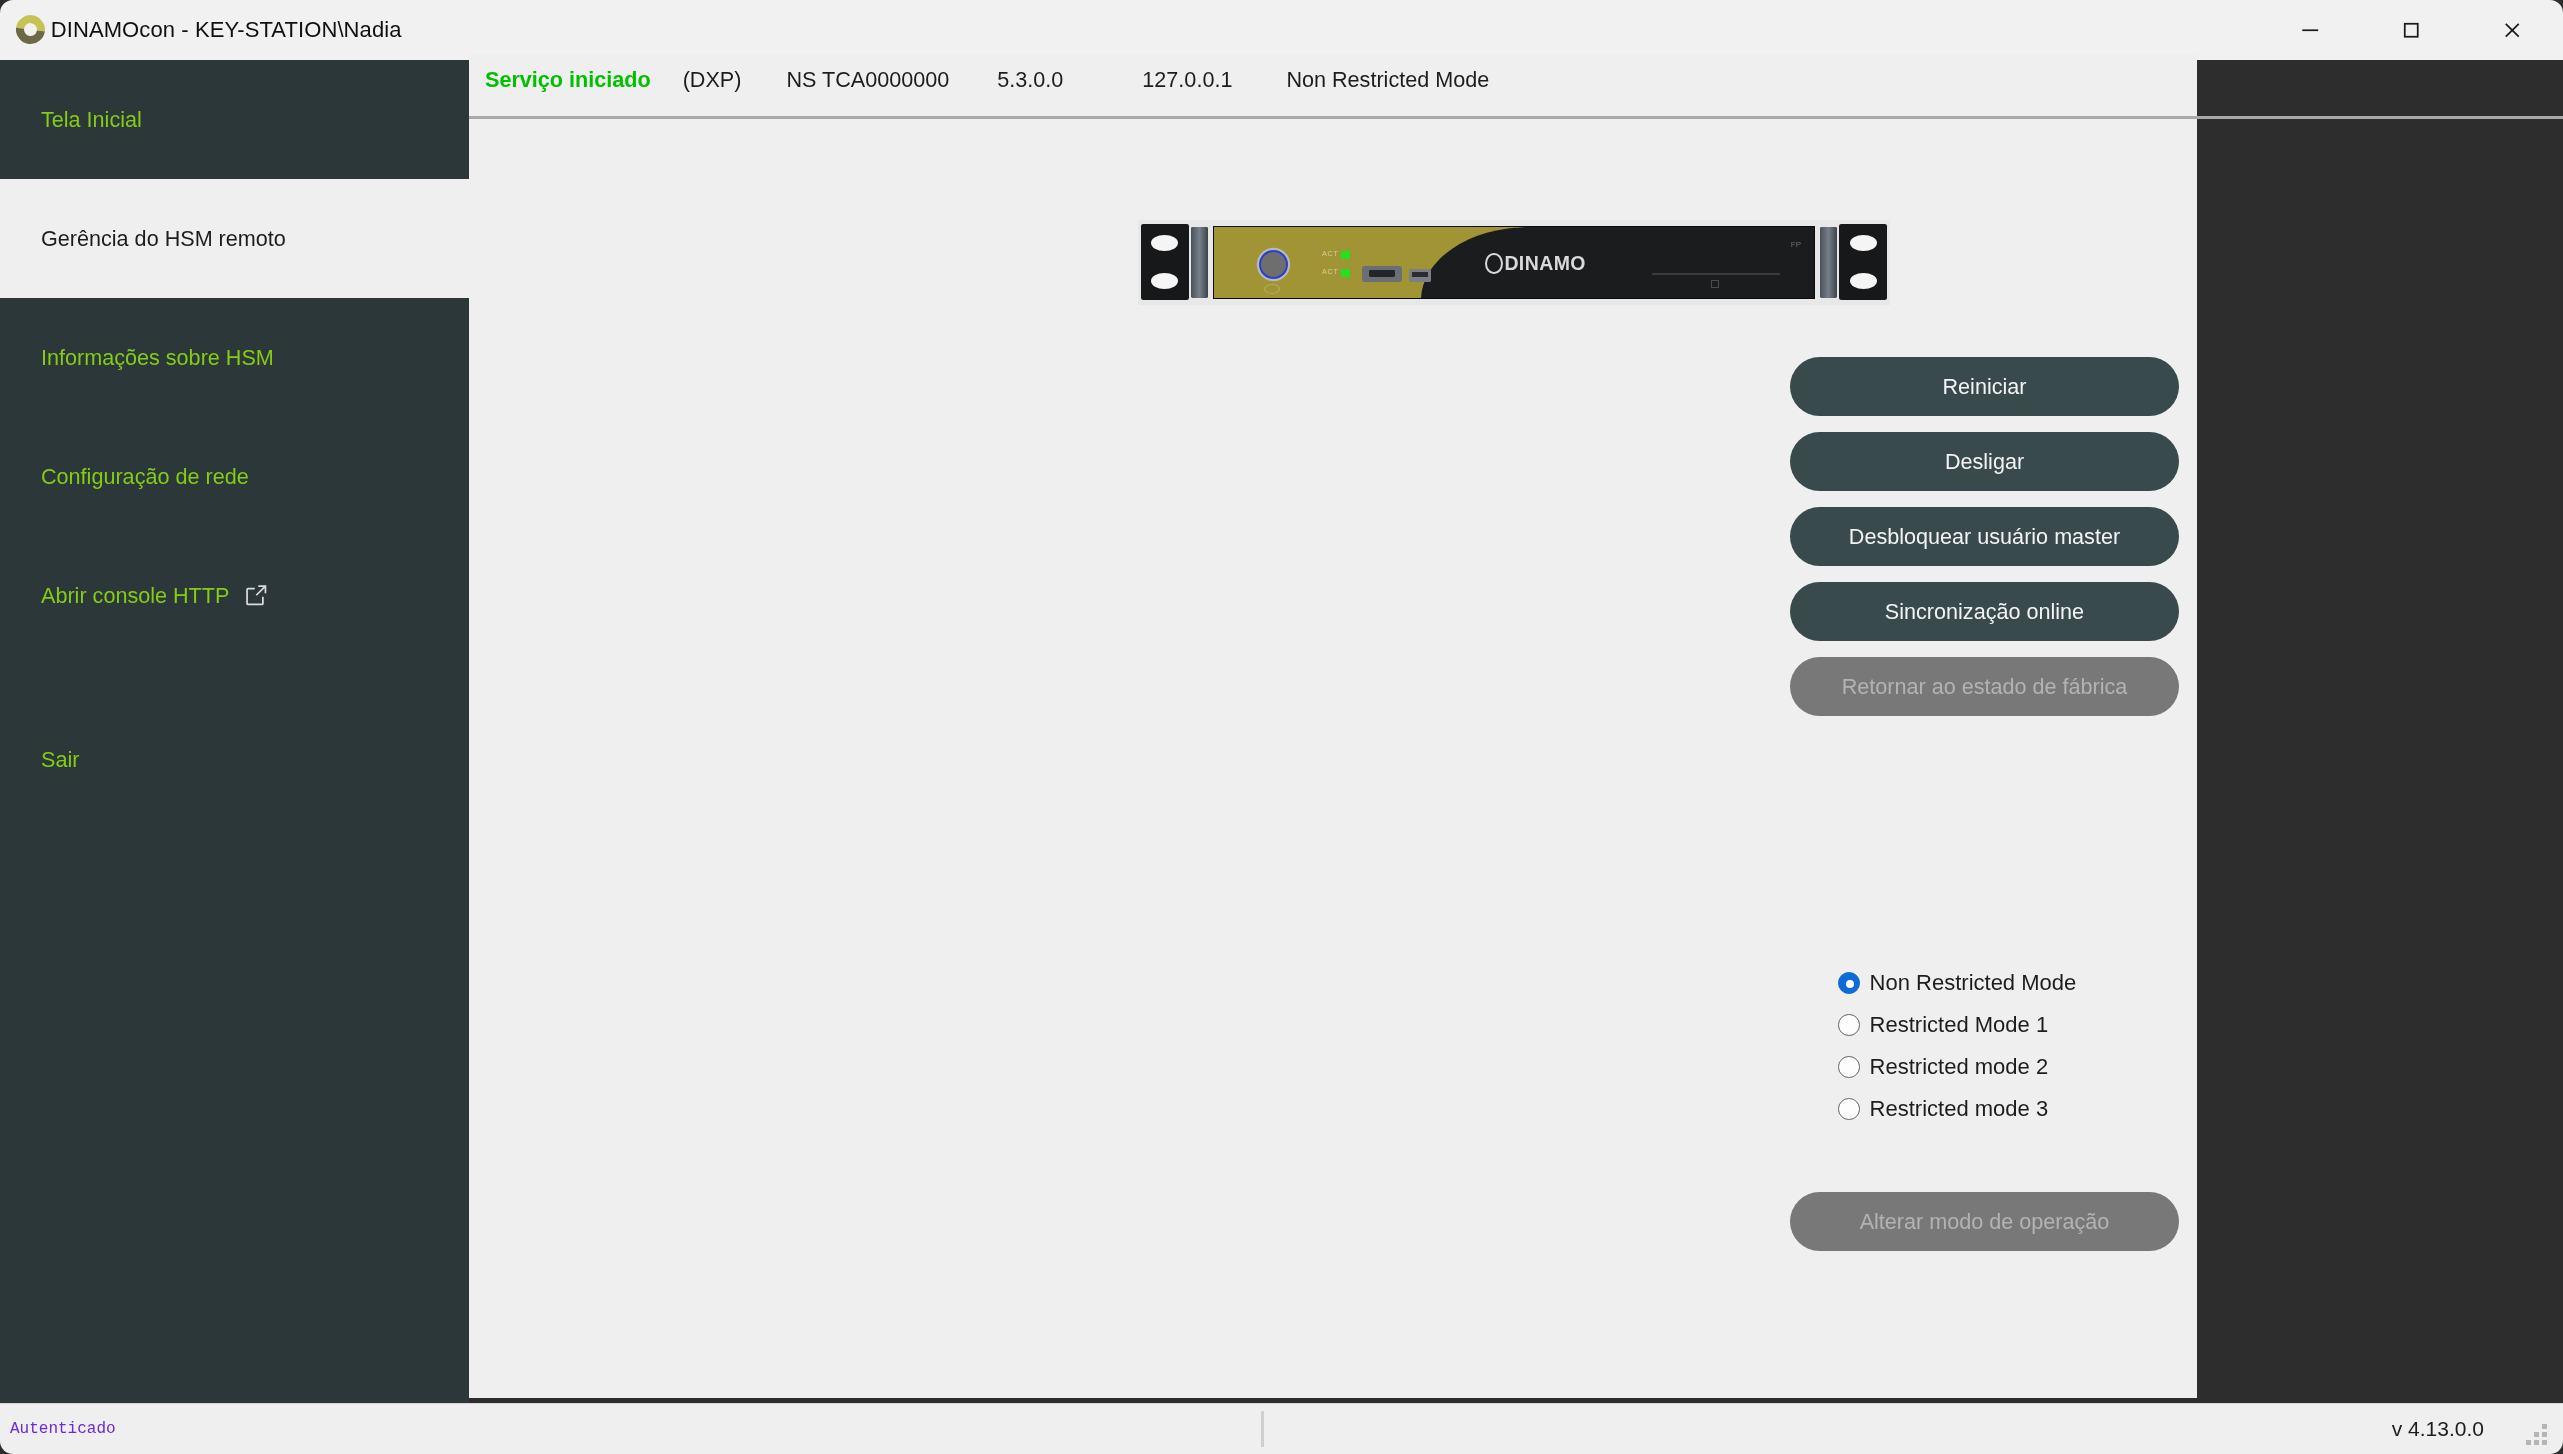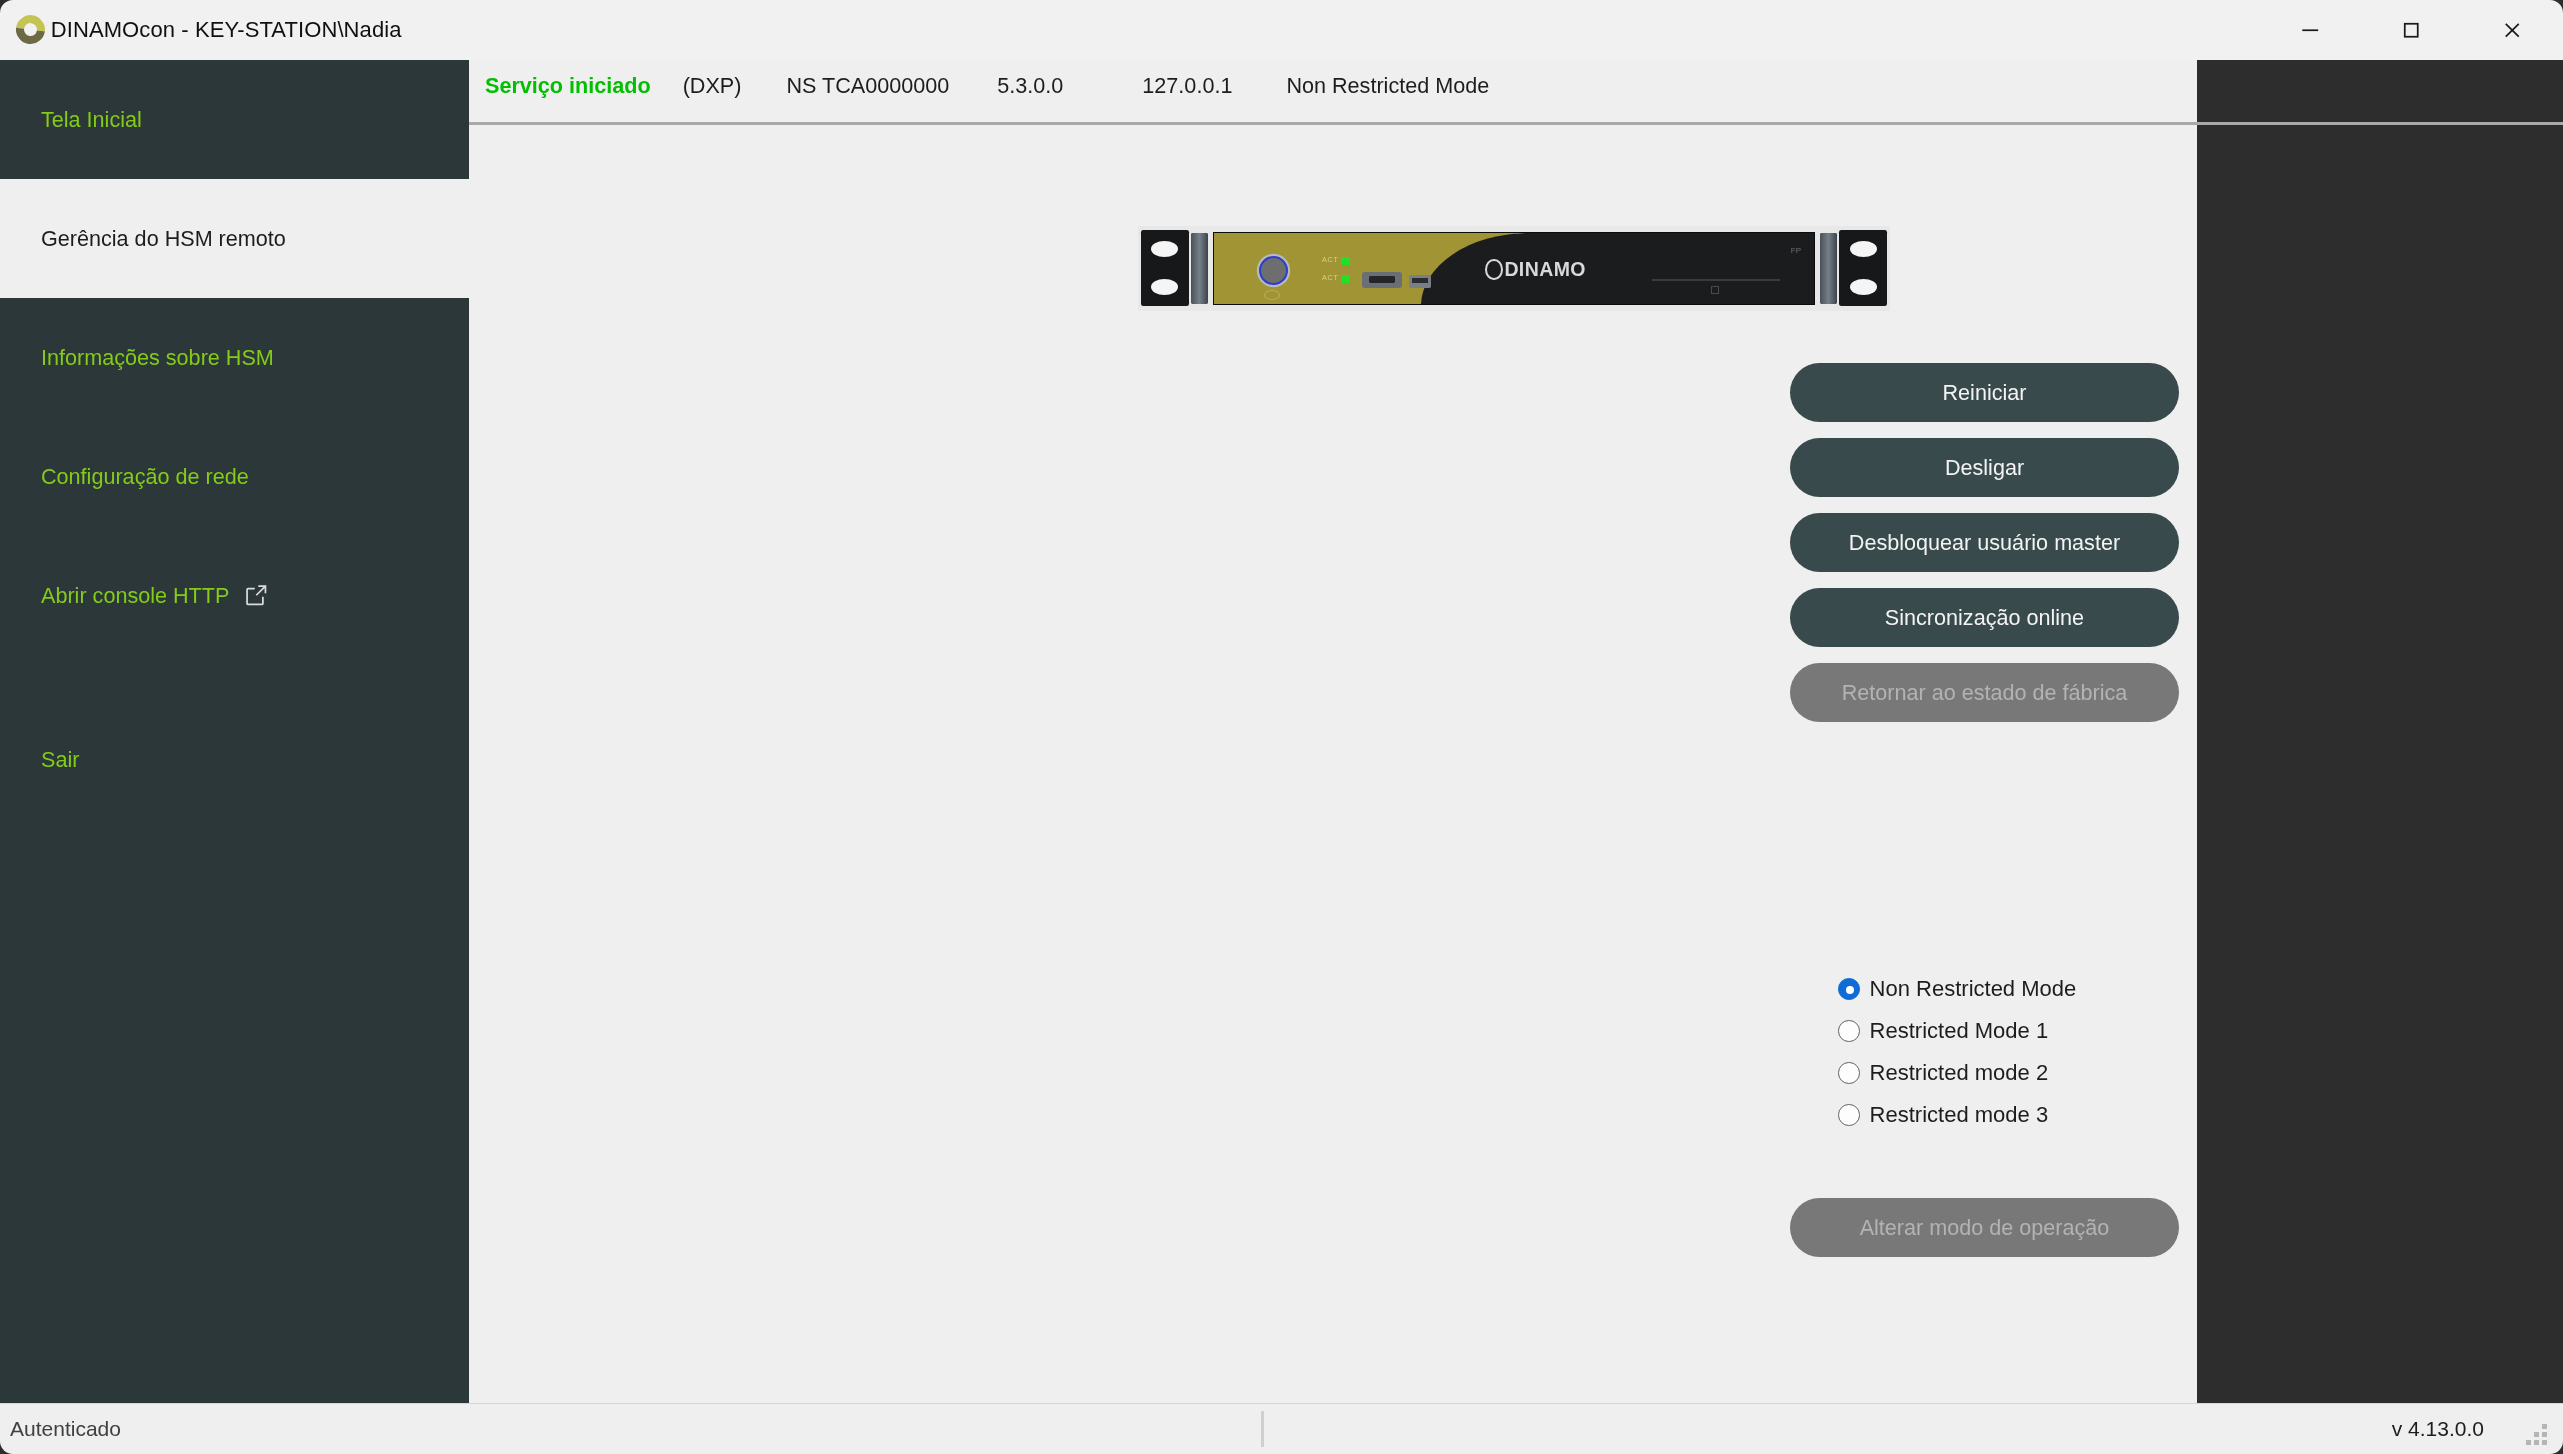--- a/index.html
+++ b/index.html
@@ -96,21 +96,21 @@
   .nav-item .ext-icon {
     display: inline-flex;
     width: 24.5px; height: 24.5px;
     align-items: center; justify-content: center;
   }
   .nav-gap { height: 45px; }
 
   
   #main {
     position: absolute;
-    left: 469px; top: 60px;
+    left: 469px; top: 54px;
     width: 1728px;
     height: 1344px;
     background: #efefef;
   }
   #statusline {
     position: absolute;
     left: 0; top: 0;
     width: 2094px; height: 52px;
     display: flex;
     align-items: center;
@@ -389,22 +389,23 @@
     width: 2563px; height: 51px;
     background: #efefef;
     border-top: 1.4px solid #d6d6d6;
     border-bottom-left-radius: 13px;
     border-bottom-right-radius: 13px;
     display: flex;
     align-items: center;
   }
   #sb-left {
     padding-left: 10px;
-    font-size: 21px;
-    color: #404040;
+    font-size: 16px;
+    color: #6d28d9;
+    font-family: Liberation Mono, monospace;
   }
   #sb-sep {
     position: absolute;
     left: 1261px; top: 7.2px;
     width: 2.9px; height: 36px;
     background: #cfcfcf;
   }
   #sb-right {
     position: absolute;
     right: 79px;

